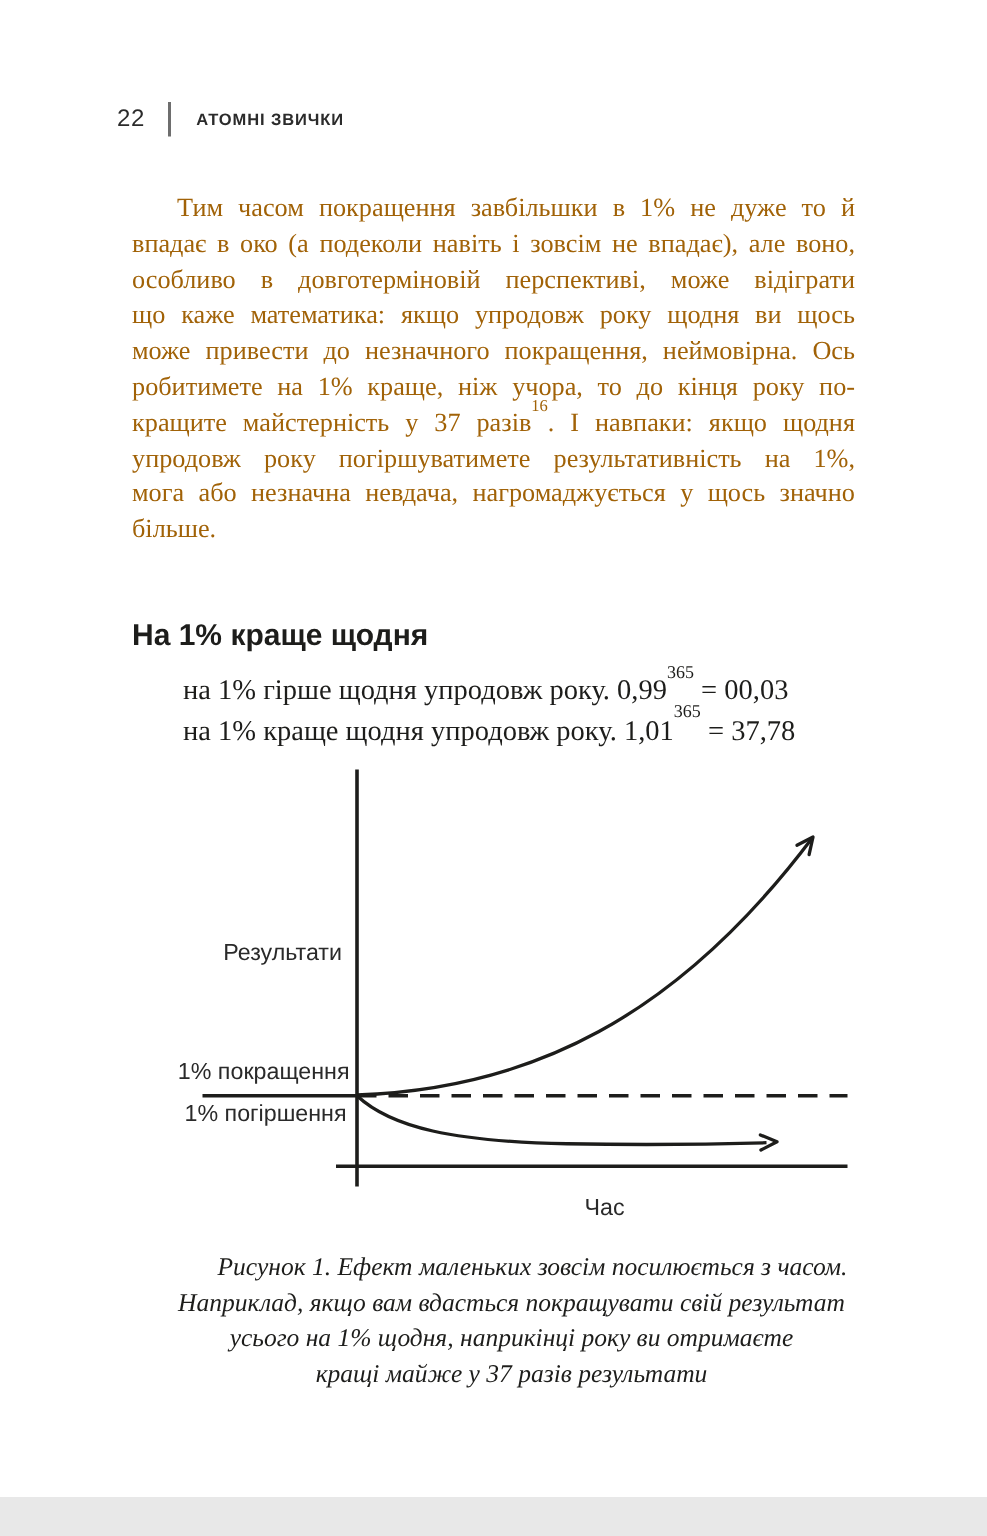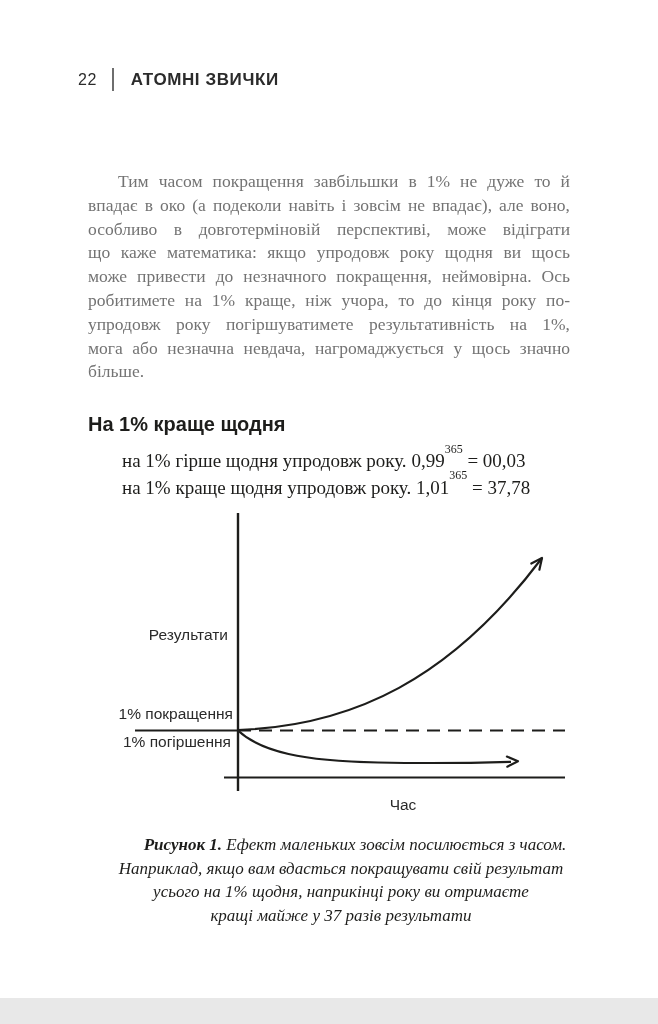--- a/index.html
+++ b/index.html
@@ -23,31 +23,30 @@
     font-family: "Liberation Sans", sans-serif;
     color: #2b2b2b;
   }
   .hdr .num { font-size: 16px; font-weight: 400; letter-spacing: 0.5px; }
   .hdr .rule {
     display: inline-block;
     width: 2px; height: 23px;
     background: #6e6e6e;
     margin: 0 17px 0 15px;
   }
-  .hdr .title { font-size: 17px; font-weight: 700; letter-spacing: 0.6px; }
+  .hdr .title { font-size: 11px; font-weight: 700; letter-spacing: 0.6px; }
 
   
   .body-text {
     position: absolute;
     left: 88px; top: 127px;
     width: 482px;
     font-size: 17.5px;
     line-height: 23.8px;
-    color: #737373;
-    margin-top: 43px;
+    color: #a16207;
   }
   .pline { text-align: justify; text-align-last: justify; white-space: normal; }
   .pline.indent { text-indent: 30px; }
   .pline.last { text-align-last: left; }
   .body-text sup, .fline sup {
     font-size: 11px;
     line-height: 0;
     position: relative;
     top: -6px;
   }
@@ -88,40 +87,41 @@
   .caption {
     position: absolute;
     left: 73px; top: 833px;
     width: 536px;
     text-align: center;
     font-style: italic;
     font-size: 17px;
     line-height: 23.5px;
     color: #1d1d1b;
   }
-  .caption .b { font-weight: 700; margin-left: 28px; }
+  .caption .b { font-weight: 400; margin-left: 28px; }
 </style>
 </head>
 <body>
 
 <div class="page">
 
   <div class="hdr">
     <span class="num">22</span>
     <span class="rule"></span>
     <span class="title">АТОМНІ ЗВИЧКИ</span>
   </div>
 
   <div class="body-text">
       <div class="pline indent"><span>Тим часом покращення завбільшки в 1% не дуже то й</span></div>
       <div class="pline"><span>впадає в око (а подеколи навіть і зовсім не впадає), але воно,</span></div>
       <div class="pline"><span>особливо в довготерміновій перспективі, може відіграти</span></div>
       <div class="pline"><span>що каже математика: якщо упродовж року щодня ви щось</span></div>
       <div class="pline"><span>може привести до незначного покращення, неймовірна. Ось</span></div>
       <div class="pline"><span>робитимете на 1% краще, ніж учора, то до кінця року по-</span></div>
+      <div class="pline"><span>кращите майстерність у 37 разів</span><sup>16</sup><span>. І навпаки: якщо щодня</span></div>
       <div class="pline"><span>упродовж року погіршуватимете результативність на 1%,</span></div>
       <div class="pline"><span>мога або незначна невдача, нагромаджується у щось значно</span></div>
       <div class="pline last"><span>більше.</span></div>
     </div>
 
   <div class="fig-heading">На 1% краще щодня</div>
 
   <div class="formulas">
       <div class="fline"><span>на 1% гірше щодня упродовж року. </span><span>0,99</span><sup>365</sup><span> = 00,03</span></div>
       <div class="fline"><span>на 1% краще щодня упродовж року. </span><span>1,01</span><sup>365</sup><span> = 37,78</span></div>

